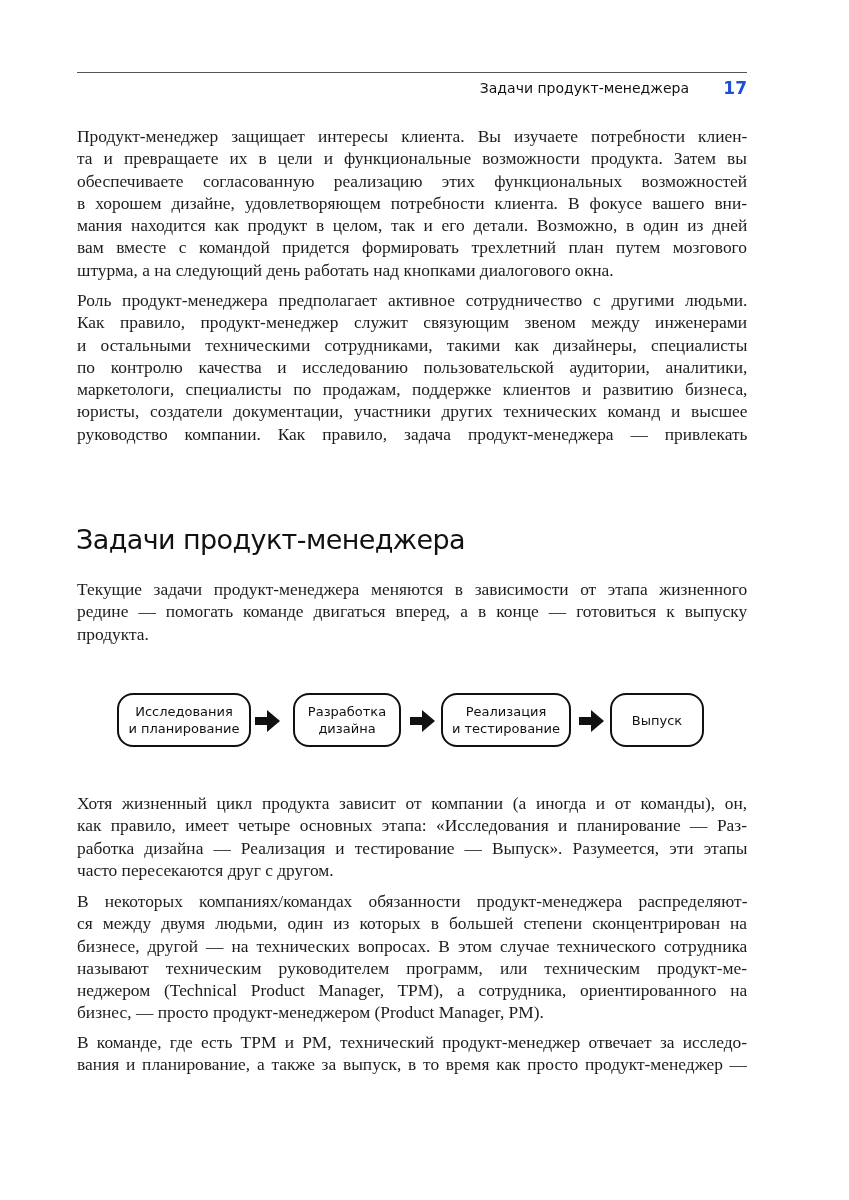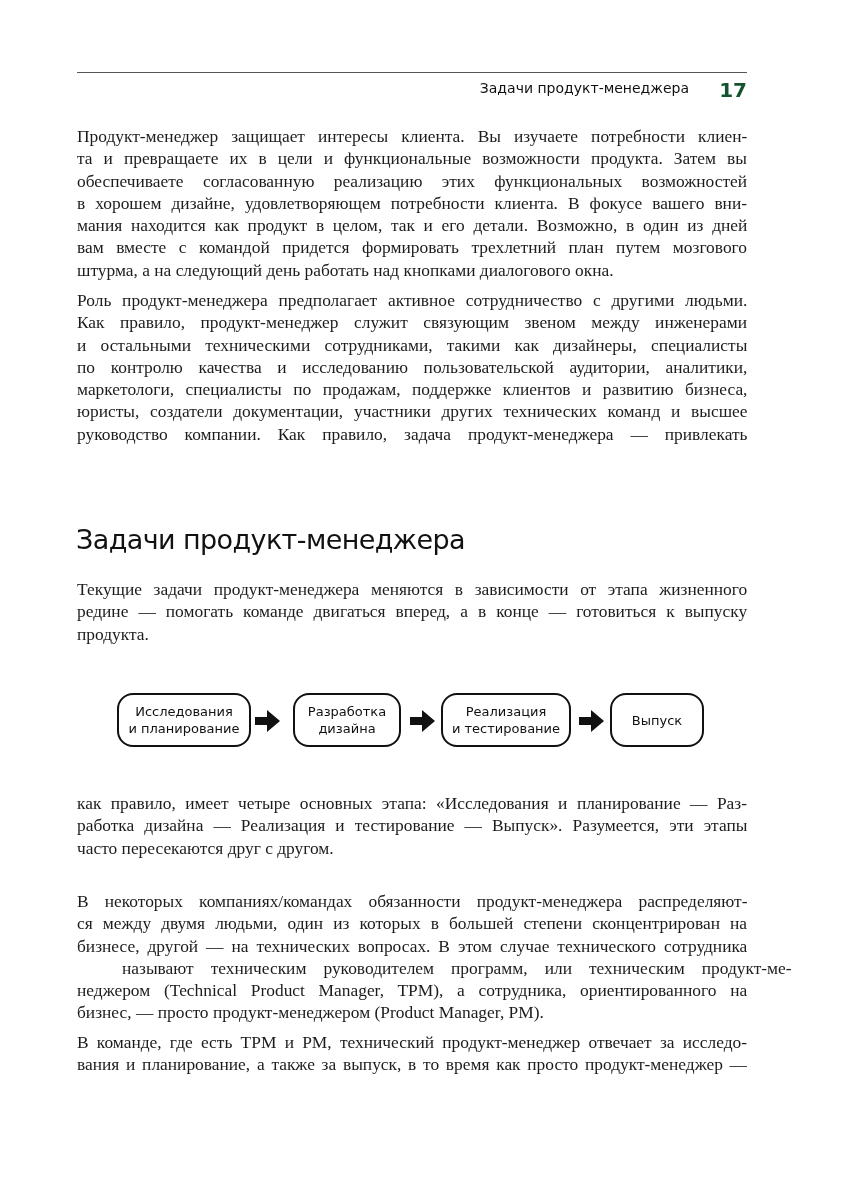--- a/index.html
+++ b/index.html
@@ -1,20 +1,20 @@
 <!DOCTYPE html>
 <html><head>
 <meta charset="utf-8">
 <style>
   html, body { margin: 0; padding: 0; background: #ffffff; }
   body { width: 849px; height: 1200px; position: relative; overflow: hidden; color: #1a1a1a; }
   .page { position: absolute; left: 0; top: 0; width: 849px; height: 902px; }
   .header-rule { position: absolute; left: 77px; top: 72px; width: 670px; height: 0; border-top: 1.5px solid #555; }
   .running-head { position: absolute; top: 80px; right: 103px; font-family: "DejaVu Sans", sans-serif; font-size: 14px; color: #111; }
-  .page-number { position: absolute; top: 78px; right: 102px; font-family: "DejaVu Sans", sans-serif; font-size: 20px; font-weight: bold; color: #14532d; }
+  .page-number { position: absolute; top: 78px; right: 102px; font-family: "DejaVu Sans", sans-serif; font-size: 17px; font-weight: bold; color: #1d4ed8; }
   .running-head { right: 160px; }
   .para { position: absolute; left: 77px; width: 670px; font-family: "Liberation Serif", serif; font-size: 17.4px; line-height: 22.3px; color: #1c1c1c; }
   .para .ln { display: block; white-space: nowrap; text-align-last: justify; text-align: justify; }
   .para .ln.last { text-align-last: left; }
   .section-title { position: absolute; left: 76px; top: 524px; font-family: "DejaVu Sans", sans-serif; font-size: 27px; font-weight: normal; color: #111; letter-spacing: -0.6px; margin: 0; }
   .diagram { position: absolute; left: 117px; top: 693px; width: 590px; height: 58px; }
   .stage { position: absolute; top: 0; height: 54px; border: 2px solid #111; border-radius: 16px; background: #fff; display: flex; align-items: center; justify-content: center; text-align: center; font-family: "DejaVu Sans", sans-serif; font-size: 13px; line-height: 17px; color: #111; box-sizing: border-box; }
   .stage span { display: block; }
   .arrow { position: absolute; top: 16px; width: 26px; height: 24px; }
 </style>
@@ -84,30 +84,31 @@
       <polygon points="0,8 12,8 12,1 25,12 12,23 12,16 0,16" fill="#111"></polygon>
     </svg>
     <div class="stage" style="left:493px; width:94px;">
       <div>
         <span>Выпуск</span>
       </div>
     </div>
   </div>
 
   <div class="para" style="top:792px;">
+    <span class="ln" style="display: block; word-spacing: 5.33333px;">Хотя жизненный цикл продукта зависит от компании (а иногда и от команды), он,</span>
     <span class="ln" style="display: block; word-spacing: 5.1px;">как правило, имеет четыре основных этапа: «Исследования и планирование — Раз-</span>
     <span class="ln" style="display: block; word-spacing: 5.7px;">работка дизайна — Реализация и тестирование — Выпуск». Разумеется, эти этапы</span>
     <span class="ln last" style="display: block;">часто пересекаются друг с другом.</span>
   </div>
 
   <div class="para" style="top:890px;">
     <span class="ln" style="display: block; word-spacing: 11.8px;">В некоторых компаниях/командах обязанности продукт-менеджера распределяют-</span>
     <span class="ln" style="display: block; word-spacing: 5.72727px;">ся между двумя людьми, один из которых в большей степени сконцентрирован на</span>
     <span class="ln" style="display: block; word-spacing: 3.6px;">бизнесе, другой — на технических вопросах. В этом случае технического сотрудника</span>
-    <span class="ln" style="display: block; word-spacing: 12.6667px; margin-left: 45px;">называют техническим руководителем программ, или техническим продукт-ме-</span>
+    <span class="ln" style="display: block; word-spacing: 12.6667px;">называют техническим руководителем программ, или техническим продукт-ме-</span>
     <span class="ln" style="display: block; word-spacing: 9.375px;">неджером (Technical Product Manager, TPM), а сотрудника, ориентированного на</span>
     <span class="ln last" style="display: block;">бизнес, — просто продукт-менеджером (Product Manager, PM).</span>
   </div>
 
   <div class="para" style="top:1031px;">
     <span class="ln" style="display: block; word-spacing: 3.90909px;">В команде, где есть TPM и PM, технический продукт-менеджер отвечает за исследо-</span>
     <span class="ln" style="display: block; word-spacing: 2.38462px;">вания и планирование, а также за выпуск, в то время как просто продукт-менеджер —</span>
   </div>
 
 </div>

